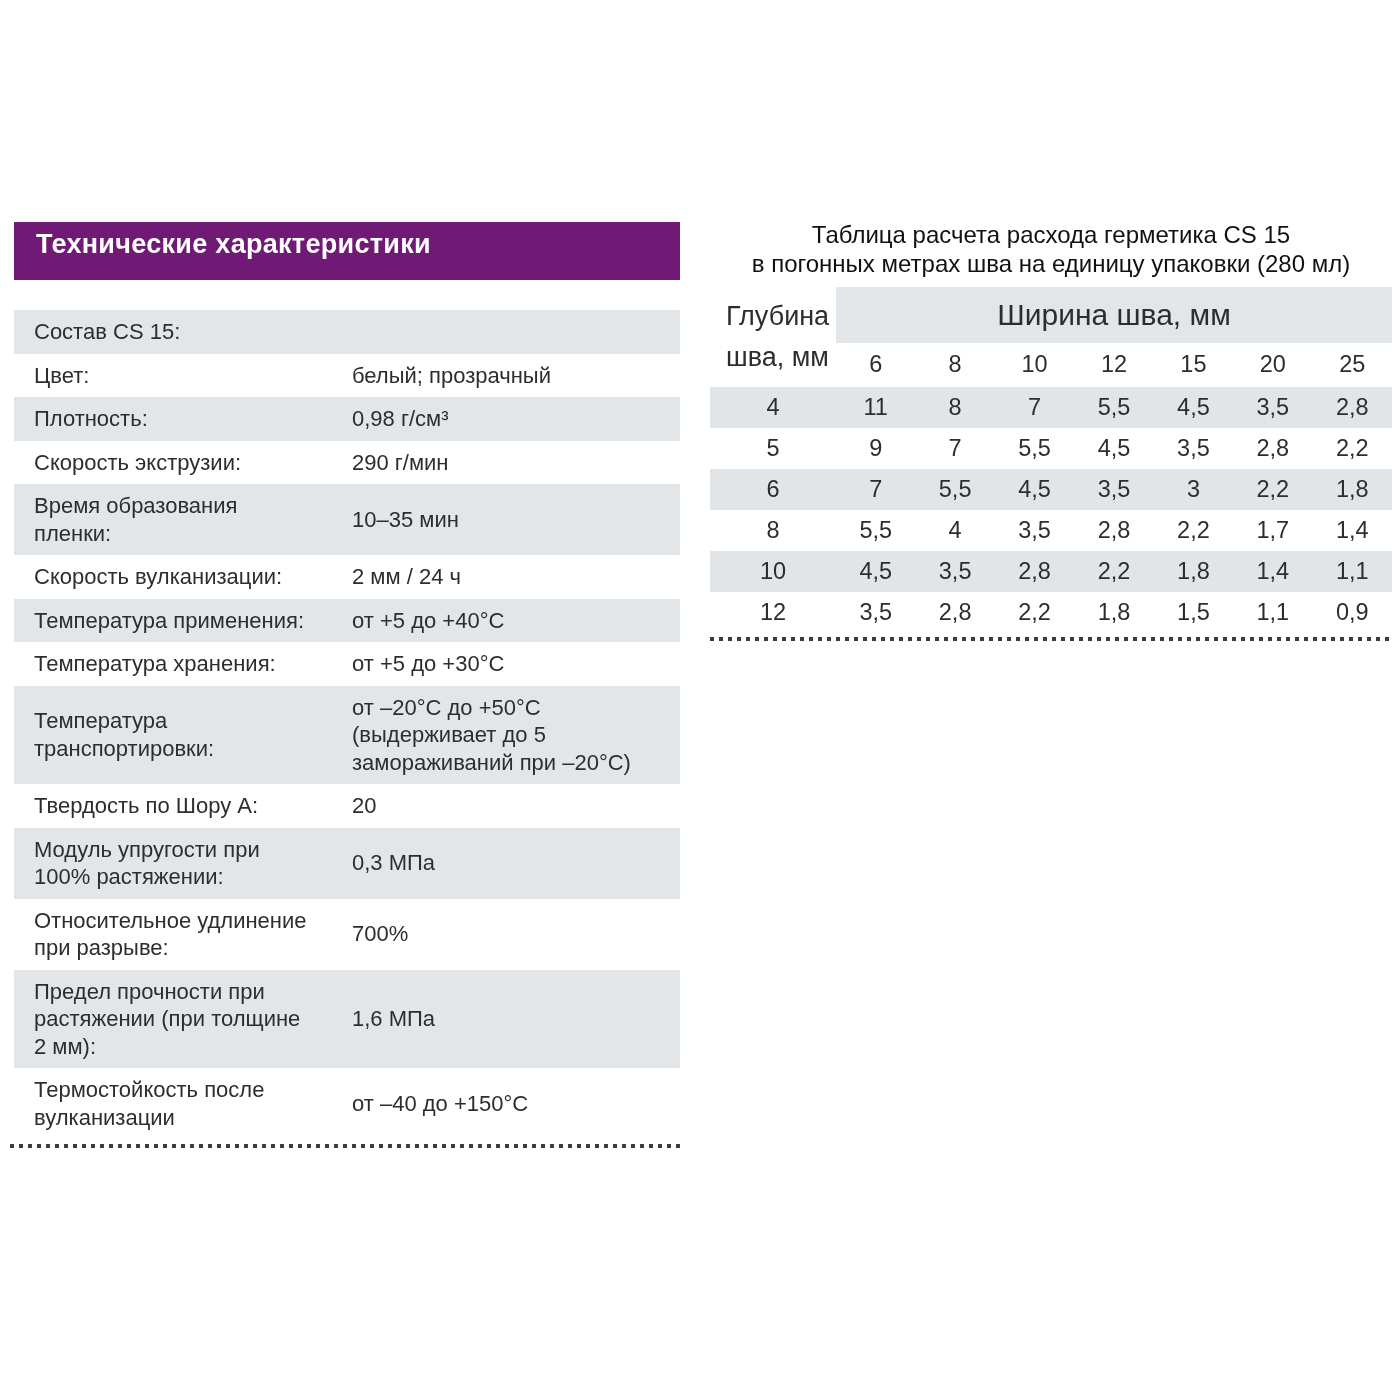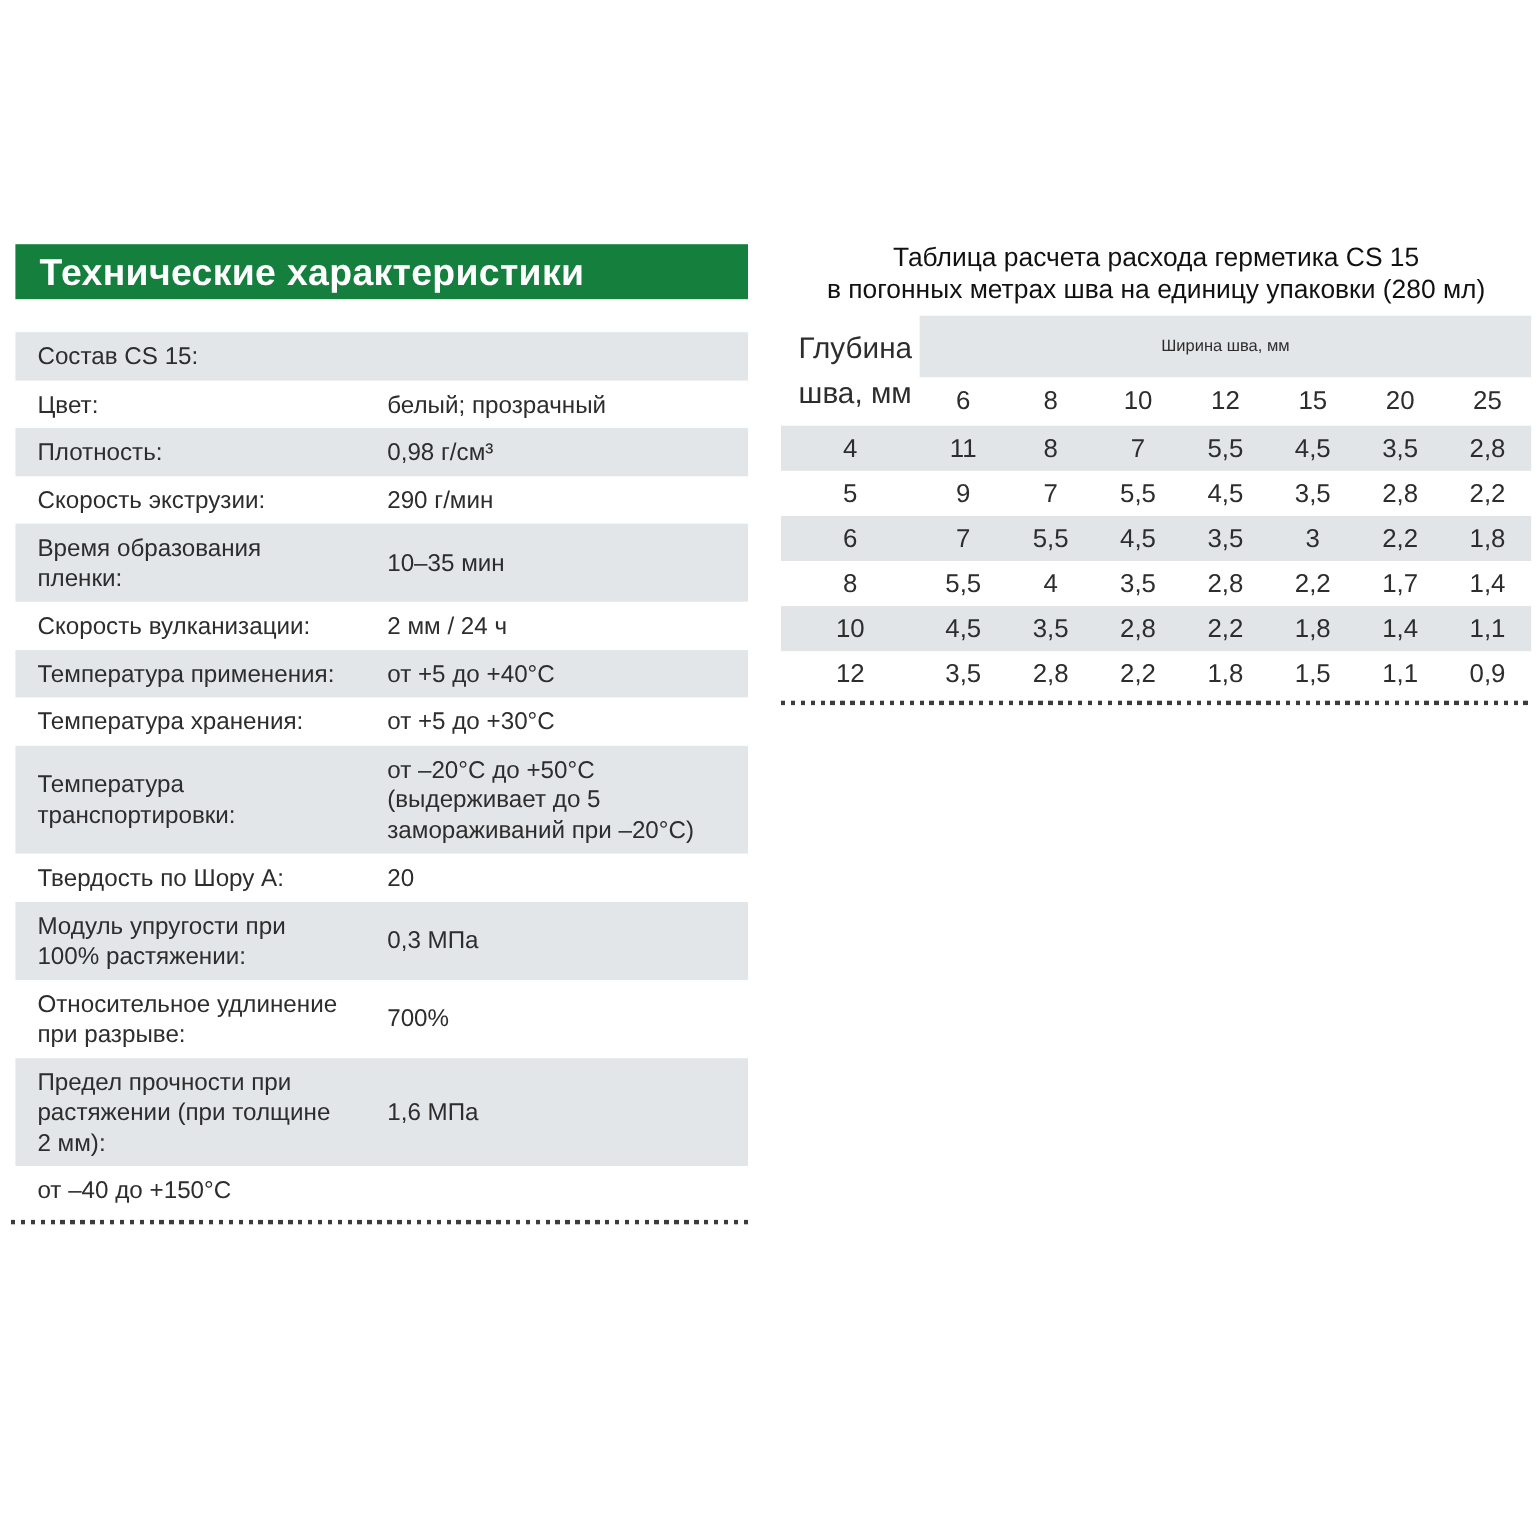--- a/index.html
+++ b/index.html
@@ -17,26 +17,26 @@
   }
 
   
   .left-panel {
     position: absolute;
     left: 14px;
     top: 222px;
     width: 666px;
   }
   .title-bar {
-    background: #15803d;
+    background: #701a75;
     color: #ffffff;
-    font-size: 34px;
+    font-size: 27px;
     font-weight: bold;
     letter-spacing: 0.3px;
-    padding: 7px 10px 4px 22px;
+    padding: 7px 10px 20px 22px;
   }
   .spec-table {
     margin-top: 30px;
   }
   .spec-row {
     display: grid;
     grid-template-columns: 318px 1fr;
     align-items: center;
     padding: 8px 6px 8px 20px;
     font-size: 22px;
@@ -78,21 +78,21 @@
   }
   .c-header {
     position: relative;
   }
   .width-band {
     margin-left: 126px;
     height: 56px;
     line-height: 56px;
     background: #e3e6e9;
     text-align: center;
-    font-size: 15px;
+    font-size: 30px;
   }
   .depth-header {
     position: absolute;
     left: 16px;
     top: 9px;
     font-size: 27px;
     line-height: 41px;
     white-space: pre-line;
   }
   .width-values {
@@ -180,20 +180,22 @@
 при разрыве:</div>
         <div class="spec-value">700%</div>
       </div>
       <div class="spec-row shaded">
         <div class="spec-label">Предел прочности при
 растяжении (при толщине
 2 мм):</div>
         <div class="spec-value">1,6 МПа</div>
       </div>
       <div class="spec-row">
+        <div class="spec-label">Термостойкость после
+вулканизации</div>
         <div class="spec-value">от –40 до +150°C</div>
       </div>
     </div>
   <div class="dotted-line"></div>
 </div>
 
 <div class="right-panel">
   <div class="c-title">
     <div>Таблица расчета расхода герметика CS 15</div>
     <div>в погонных метрах шва на единицу упаковки (280 мл)</div>

